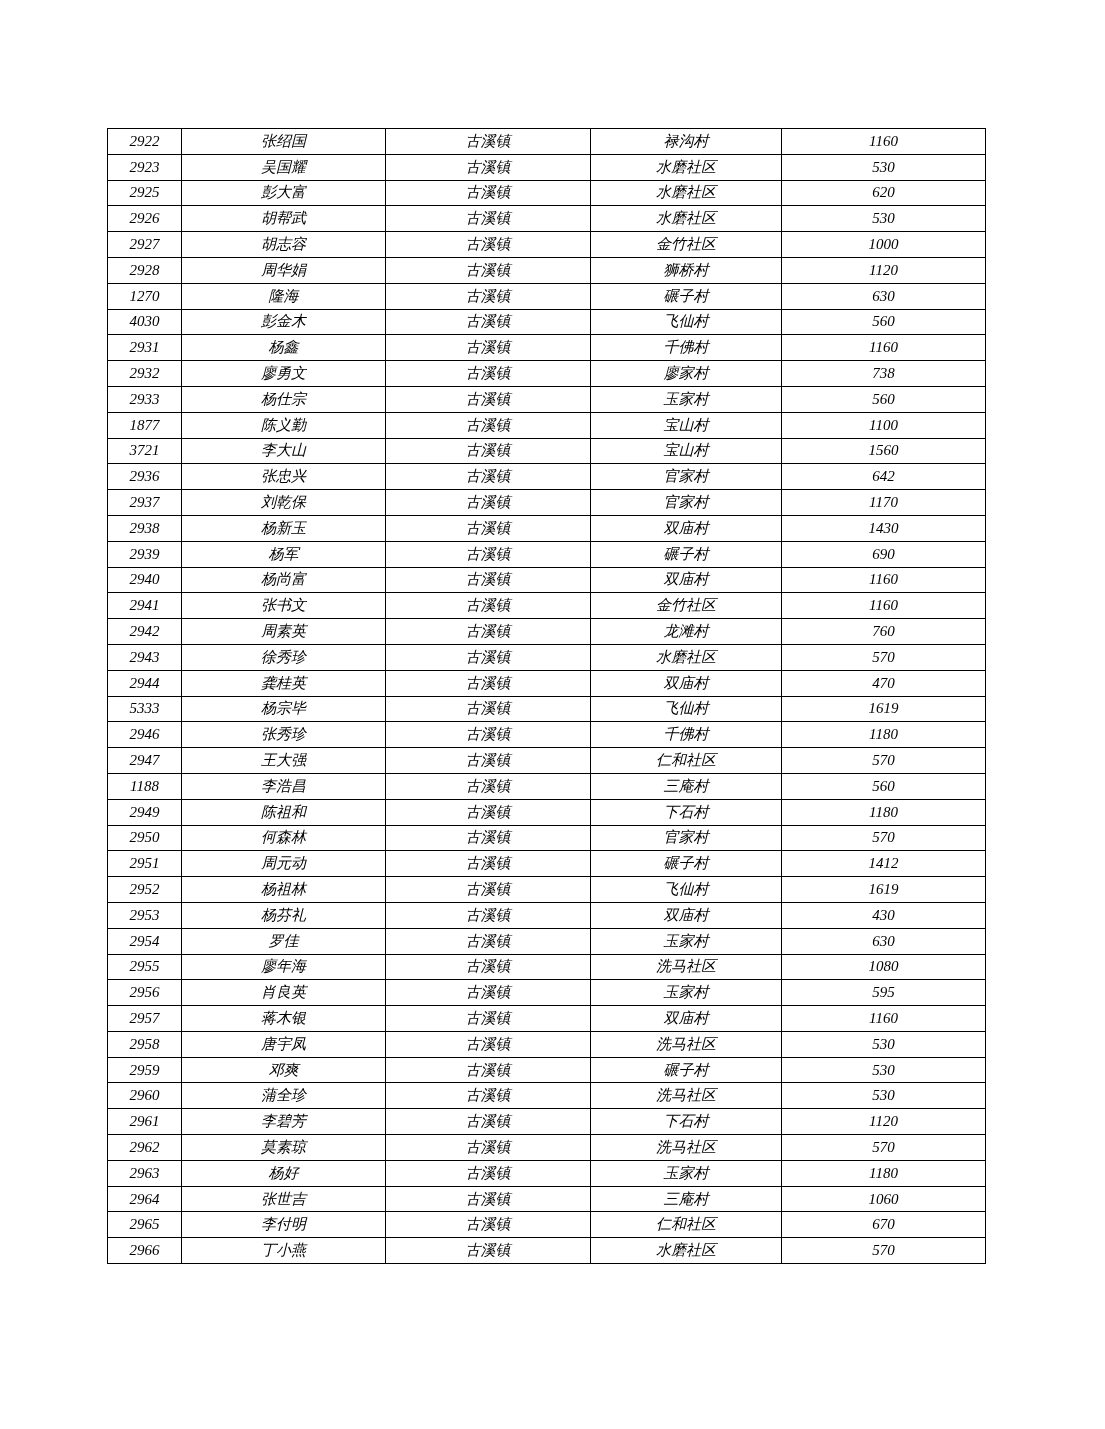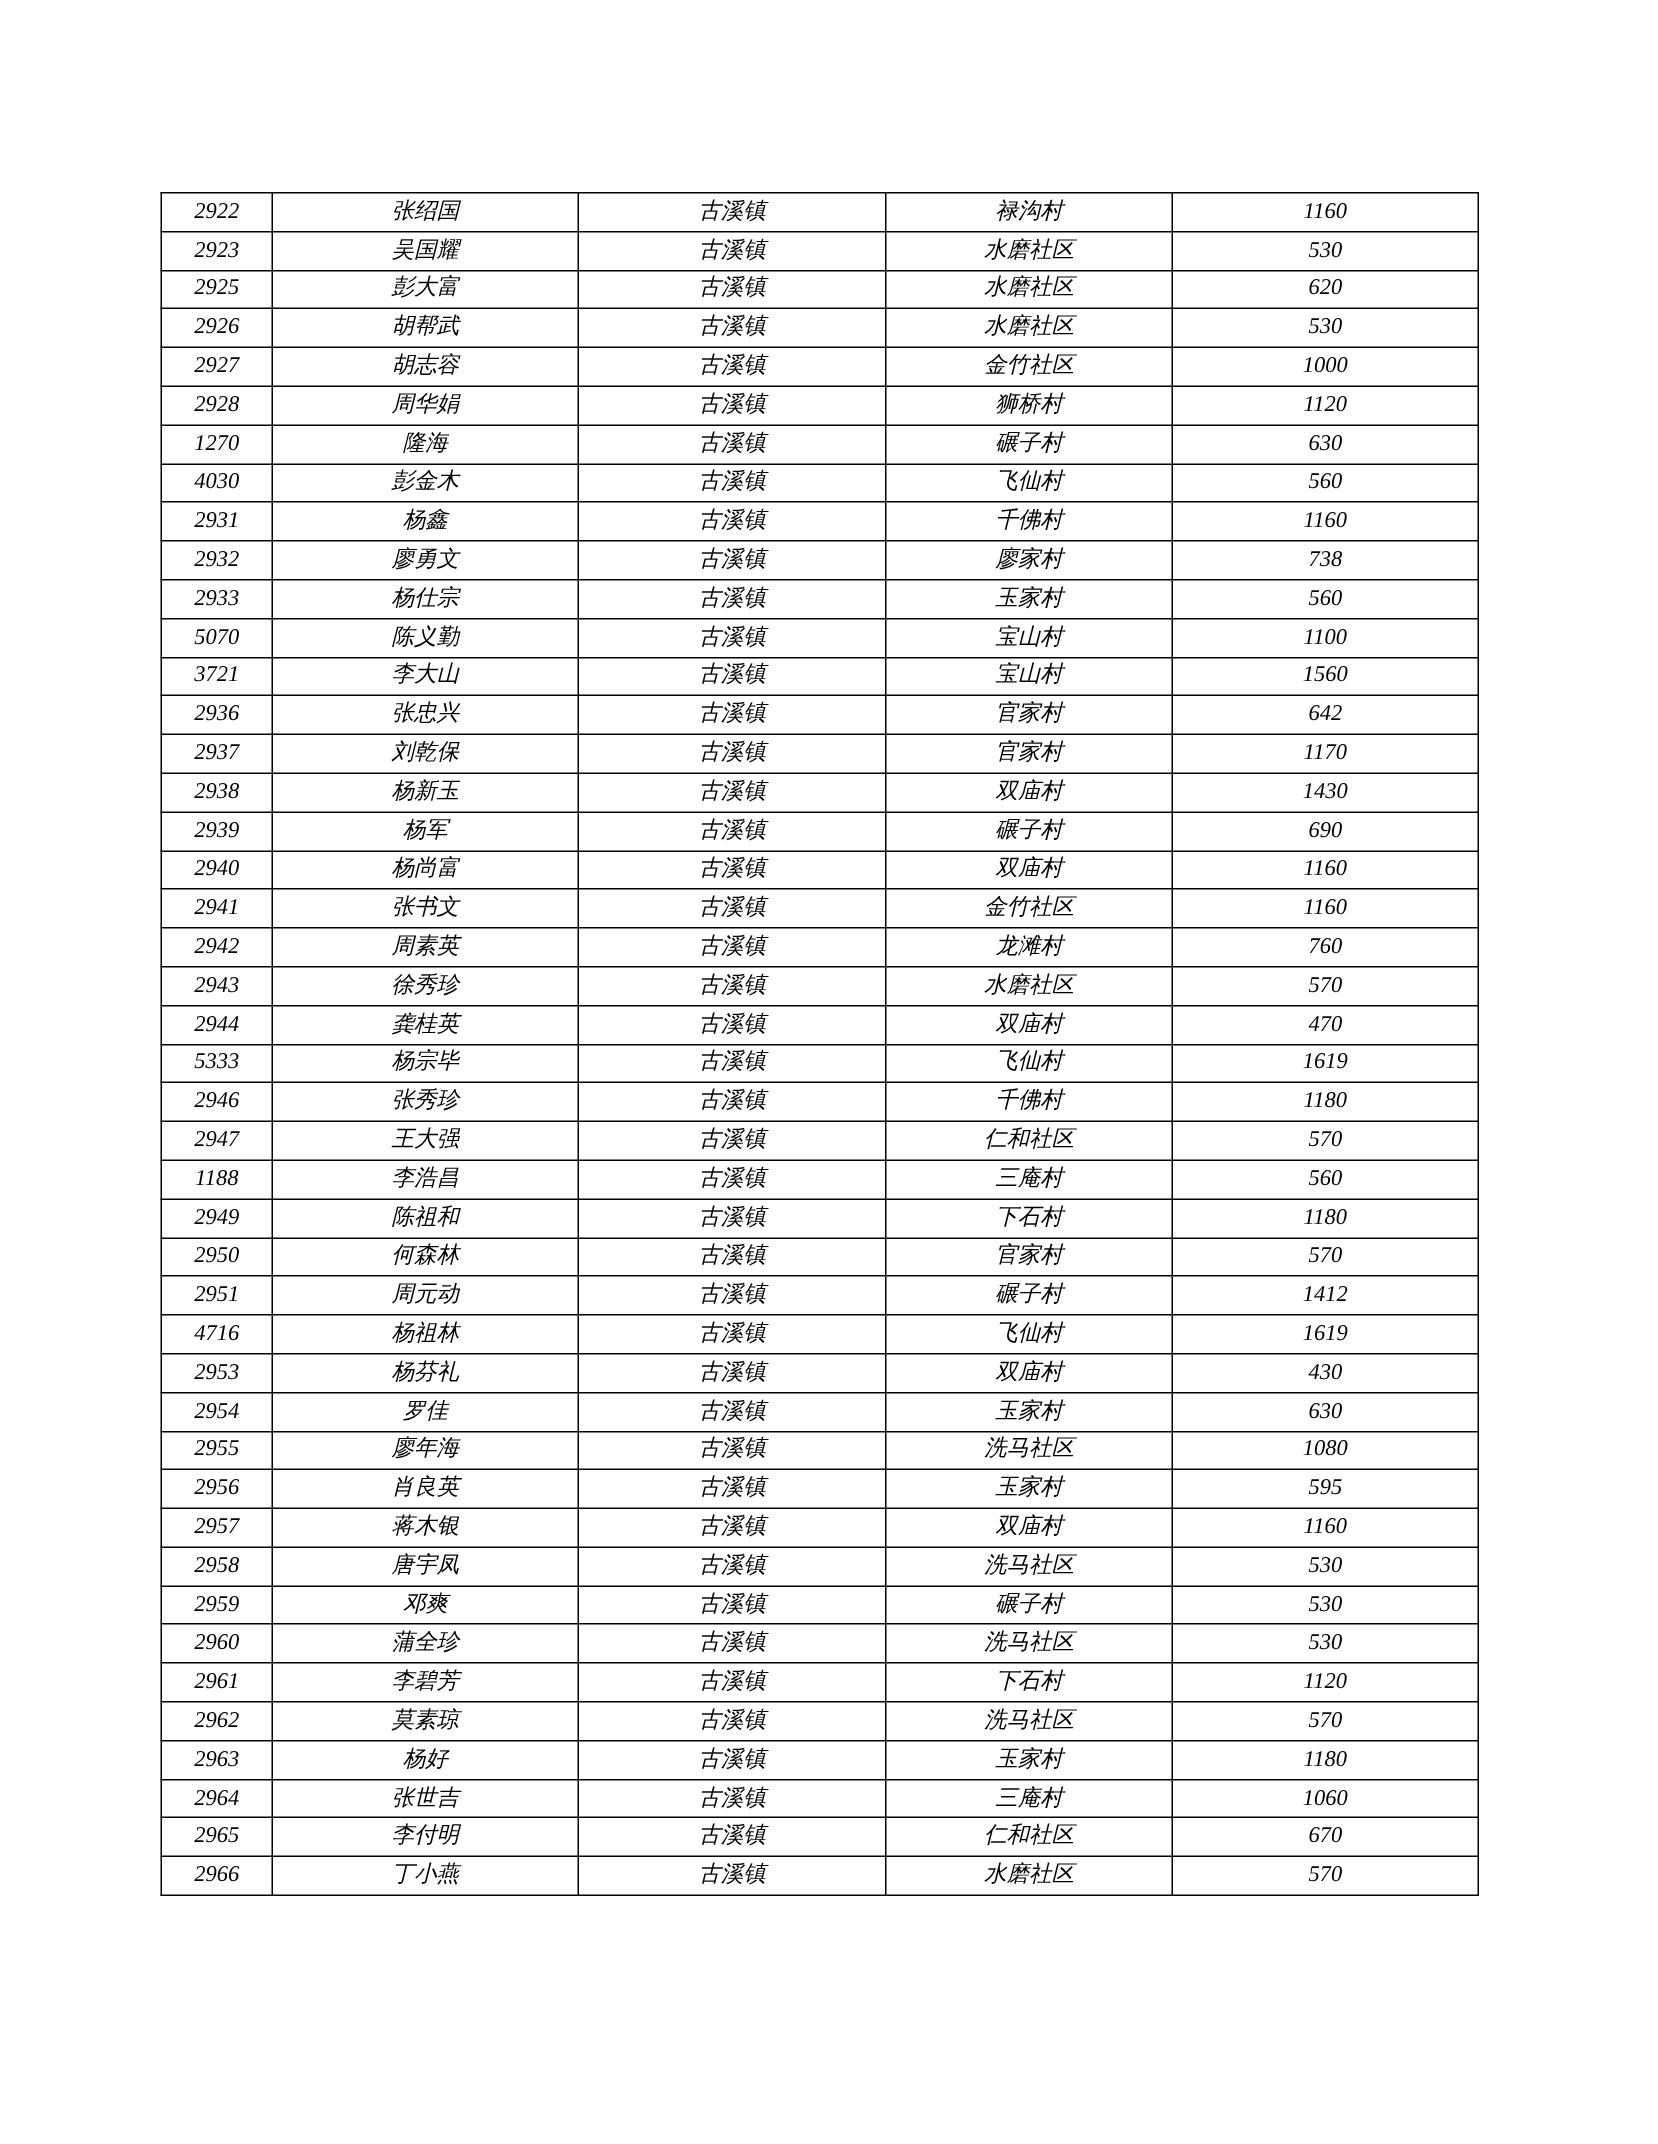--- a/index.html
+++ b/index.html
@@ -135,21 +135,21 @@
 
   <tr>
     <td>2933</td>
     <td>杨仕宗</td>
     <td>古溪镇</td>
     <td>玉家村</td>
     <td>560</td>
   </tr>
 
   <tr>
-    <td>5070</td>
+    <td>1877</td>
     <td>陈义勤</td>
     <td>古溪镇</td>
     <td>宝山村</td>
     <td>1100</td>
   </tr>
 
   <tr>
     <td>3721</td>
     <td>李大山</td>
     <td>古溪镇</td>
@@ -279,21 +279,21 @@
 
   <tr>
     <td>2951</td>
     <td>周元动</td>
     <td>古溪镇</td>
     <td>碾子村</td>
     <td>1412</td>
   </tr>
 
   <tr>
-    <td>4716</td>
+    <td>2952</td>
     <td>杨祖林</td>
     <td>古溪镇</td>
     <td>飞仙村</td>
     <td>1619</td>
   </tr>
 
   <tr>
     <td>2953</td>
     <td>杨芬礼</td>
     <td>古溪镇</td>

